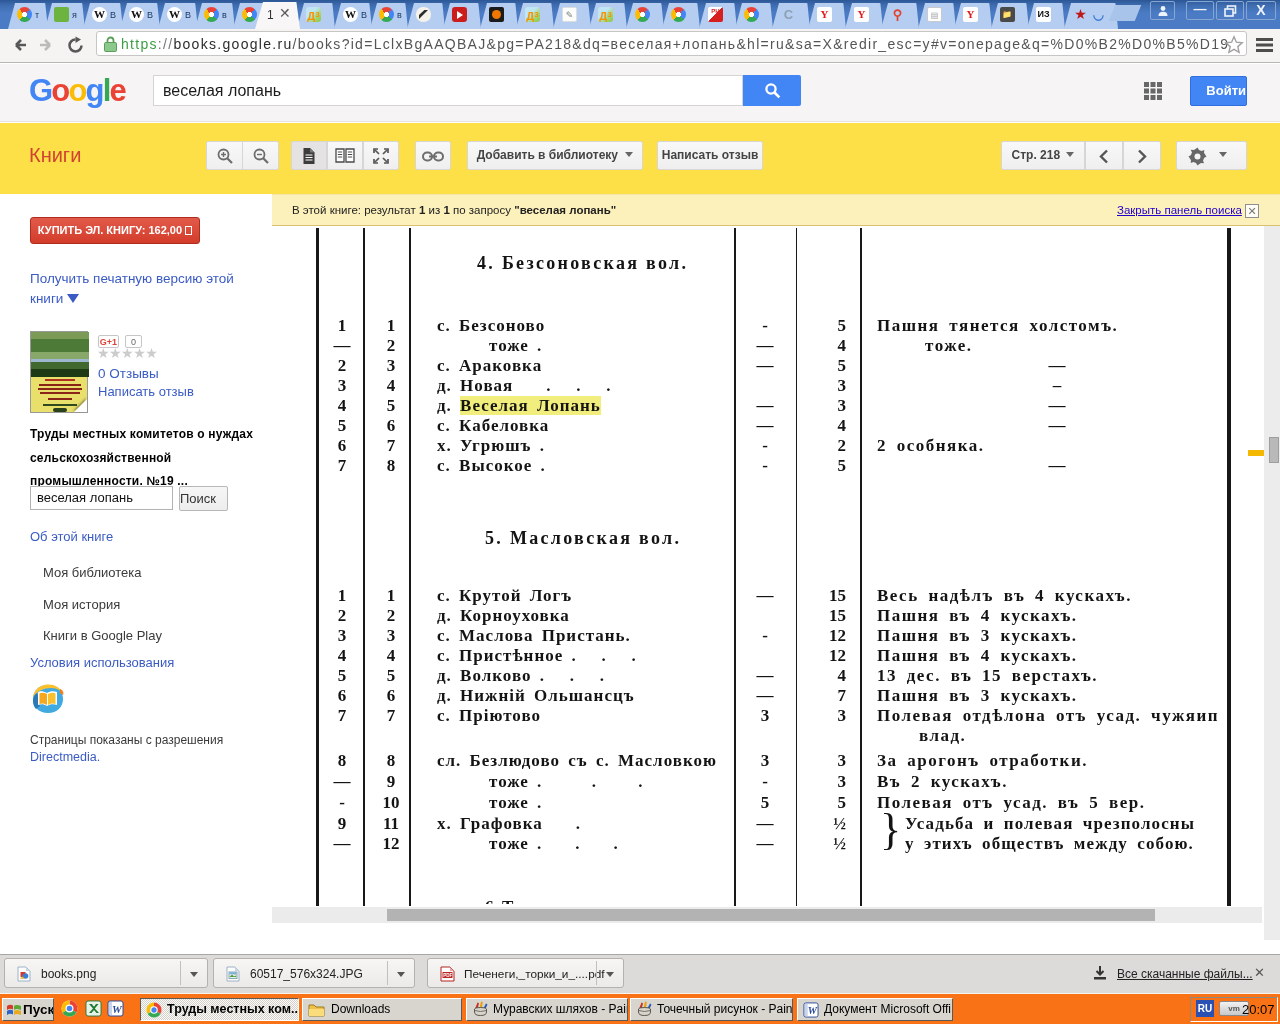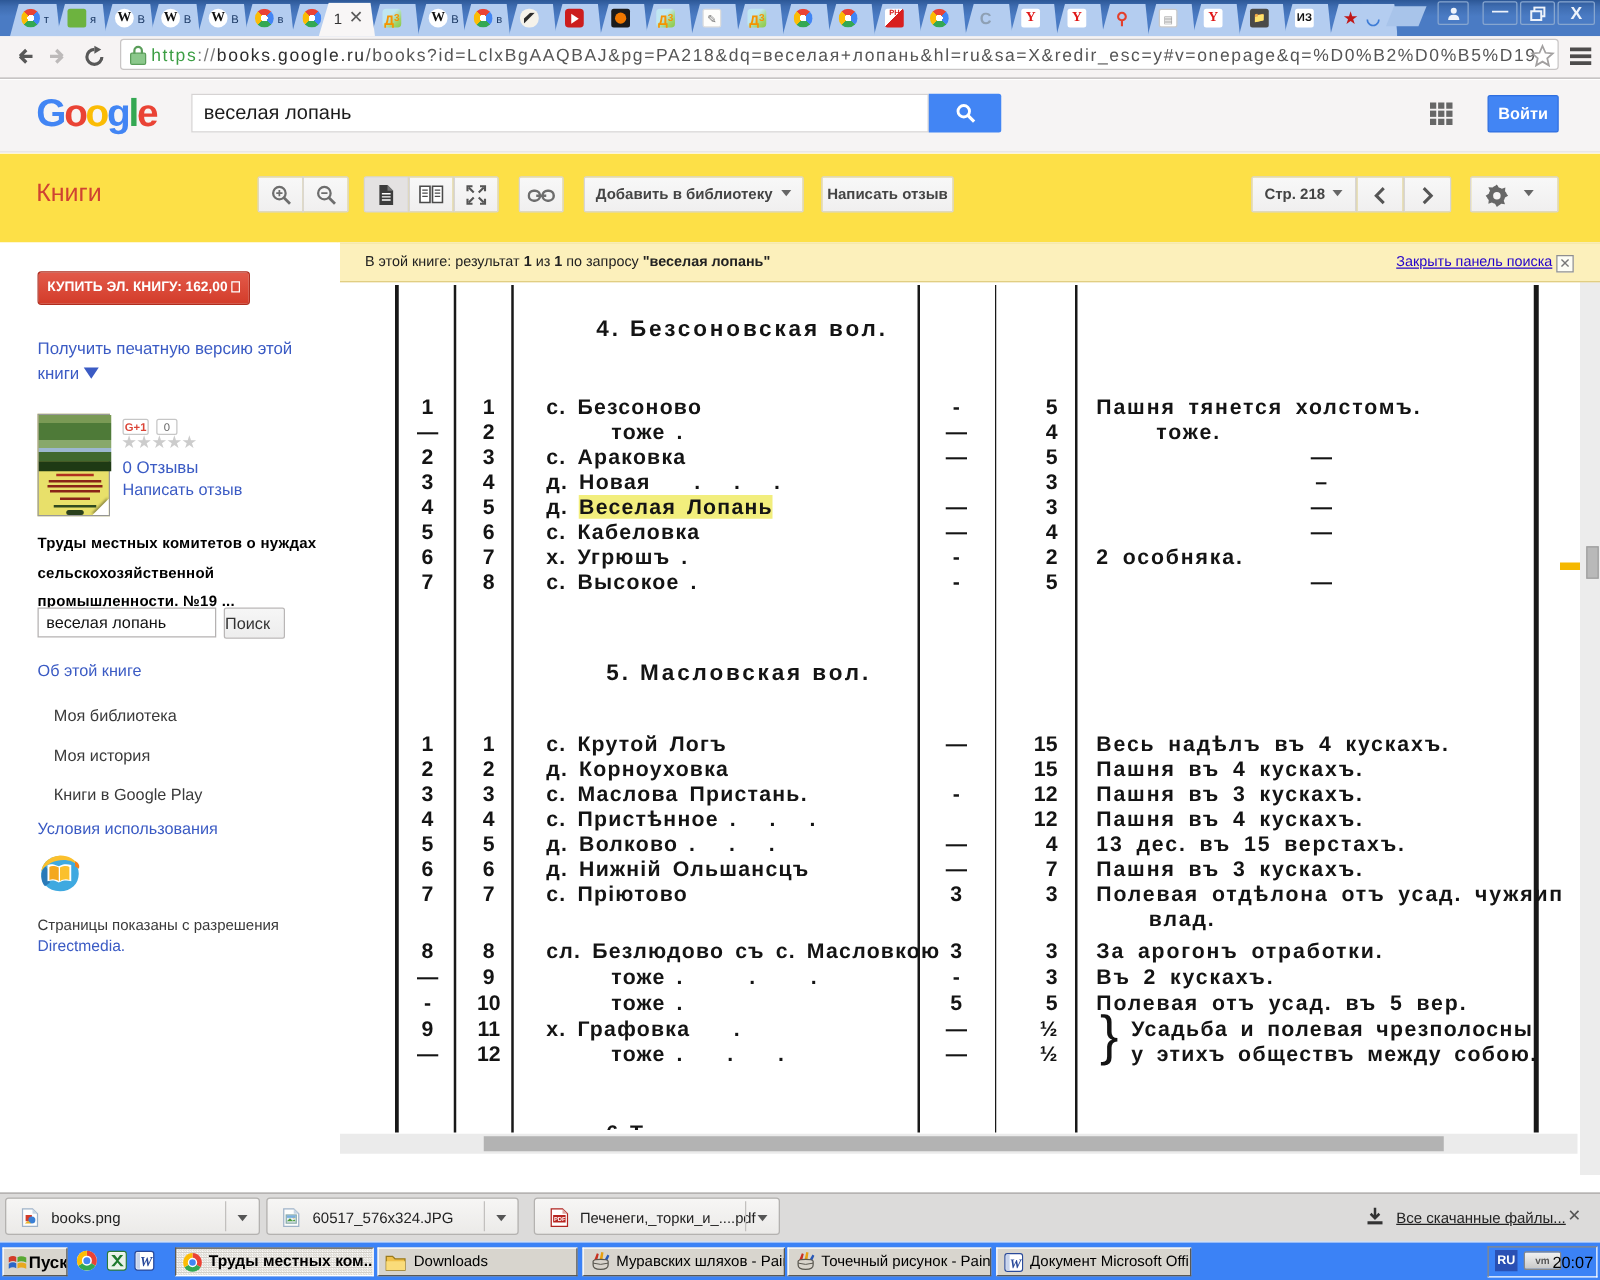--- a/index.html
+++ b/index.html
@@ -23,35 +23,35 @@
 #omnibox{position:absolute;left:96px;top:2px;width:1151px;height:25px;background:#fff;border:1px solid #c8c5c5;border-radius:3px;font-size:14px;letter-spacing:1.3px;line-height:23px;white-space:nowrap;overflow:hidden}
 
 #gheader{left:0;top:64px;width:1280px;height:58px;background:#f6f4f4;border-bottom:1px solid #e5e2e2}
 
 .gbtn{position:absolute;background:linear-gradient(#f8f8f8,#f0efef);border:1px solid #d8d5d5;color:#555;text-align:center}
 .blue{background:#4285f4;color:#fff}
 
 .lnk{color:#3b5bc4;text-decoration:none}
 .ul{text-decoration:underline}
 .vline{position:absolute;background:#181818}
-.srow{position:absolute;left:0;width:994px;height:22px;font-family:Liberation Sans, sans-serif;font-weight:bold;font-size:17px;color:#141414;white-space:nowrap}
+.srow{position:absolute;left:0;width:994px;height:22px;font-family:Liberation Serif, serif;font-weight:bold;font-size:17px;color:#141414;white-space:nowrap}
 .srow.hd{width:auto;font-size:18px;letter-spacing:2.3px}
 .n1{position:absolute;left:52px;width:40px;text-align:center}
 .n2{position:absolute;left:101px;width:40px;text-align:center}
 .nm{position:absolute;left:167px;letter-spacing:1px;word-spacing:3px}
 .d1{position:absolute;left:475px;width:40px;text-align:center}
 .n3{position:absolute;left:536px;width:40px;text-align:right}
 .tc{position:absolute;left:607px;letter-spacing:1.5px;word-spacing:4px}
 .dd{position:absolute;left:770px;width:34px;text-align:center}
 .hl{font-style:normal;background:#f2ee7d}
 
 #dlbar{left:0;top:954px;width:1280px;height:39px;background:#dcdbda;border-top:1px solid #a9a7a5}
 .dlitem{position:absolute;top:3px;height:30px;background:linear-gradient(#f7f6f5,#ebeae8);border:1px solid #b4b2b0;border-radius:3px;font-size:12px;color:#222}
 
-#taskbar{left:0;top:993px;width:1280px;height:31px;background:#3b82f6;border-top:1px solid #f5f4f1}
+#taskbar{left:0;top:993px;width:1280px;height:31px;background:#f97316;border-top:1px solid #f5f4f1}
 .tbtn{position:absolute;top:4px;height:23px;background:#d8d5ce;border-top:1px solid #fff;border-left:1px solid #fff;border-right:1.5px solid #5a5955;border-bottom:1.5px solid #5a5955;font-size:12px;color:#000;white-space:nowrap;overflow:hidden}
 .tbtn.on{border-top:1px solid #5a5955;border-left:1px solid #5a5955;border-right:1px solid #fff;border-bottom:1px solid #fff;background-image:repeating-conic-gradient(#fbfaf8 0% 25%,#d4d1ca 0% 50%);background-size:2px 2px}
 </style></head>
 <body>
 
 <div class="ab" id="titlebar"></div>
 <div class="ab" id="tabs" style="left:0;top:0;width:1280px;height:29px">
 
   <div class="tab" style="left:8px;width:40px">
       <span class="fv fvG">G</span>
@@ -201,21 +201,21 @@
 </div>
 
 <div class="ab" id="gheader">
   <div class="ab" style="left:29px;top:9px;font-size:31px;font-weight:bold;letter-spacing:-1.8px"><span style="color:#4285f4">G</span><span style="color:#ea4335">o</span><span style="color:#fbbc05">o</span><span style="color:#4285f4">g</span><span style="color:#34a853">l</span><span style="color:#ea4335">e</span></div>
   <div class="ab" style="left:153px;top:11px;width:590px;height:31px;background:#fff;border:1px solid #d6d3d3;font-size:16px;line-height:29px;color:#1c1c1c"><span style="margin-left:9px">веселая лопань</span></div>
   <div class="ab blue" style="left:743px;top:11px;width:58px;height:31px;border-radius:0 2px 2px 0;text-align:center"><svg style="margin-top:7px" width="17" height="17" viewBox="0 0 17 17">
         <circle cx="7" cy="7" r="4.6" fill="none" stroke="#fff" stroke-width="2.3"></circle>
         <path d="M10.5 10.5 L15.3 15.3" stroke="#fff" stroke-width="2.6"></path>
       </svg></div>
   <div class="ab" style="left:1144px;top:18px;width:4.5px;height:4.5px;background:#676767;box-shadow:6.5px 0 #676767,13px 0 #676767,0 6.5px #676767,6.5px 6.5px #676767,13px 6.5px #676767,0 13px #676767,6.5px 13px #676767,13px 13px #676767"></div>
-  <div class="ab blue" style="left:1190px;top:12px;width:57px;height:30px;border:1px solid #2f6fe0;border-radius:2px;font-size:13px;font-weight:bold;line-height:28px;text-align:center">Войти</div>
+  <div class="ab blue" style="left:1190px;top:12px;width:57px;height:30px;border:1px solid #2f6fe0;border-radius:2px;font-size:13px;font-weight:bold;line-height:28px;text-align:right">Войти</div>
 </div>
 
 <div class="ab" id="pagetop" style="left:0;top:123px;width:1280px;height:71px;background:#fde047">
   <div class="ab" style="left:29px;top:21px;font-size:20px;color:#cf4332">Книги</div>
 
   <div class="gbtn" style="left:206px;top:18px;width:37px;height:29px;border-radius:2px 0 0 2px"><svg style="margin-top:5px" width="18" height="18" viewBox="0 0 18 18">
         <circle cx="7.5" cy="7.5" r="5" fill="none" stroke="#6d6d6d" stroke-width="1.8"></circle>
         <path d="M11 11 L16 16" stroke="#6d6d6d" stroke-width="2.2"></path>
         <path d="M5 7.5 h5 M7.5 5 v5" stroke="#6d6d6d" stroke-width="1.4"></path>
       </svg></div>

